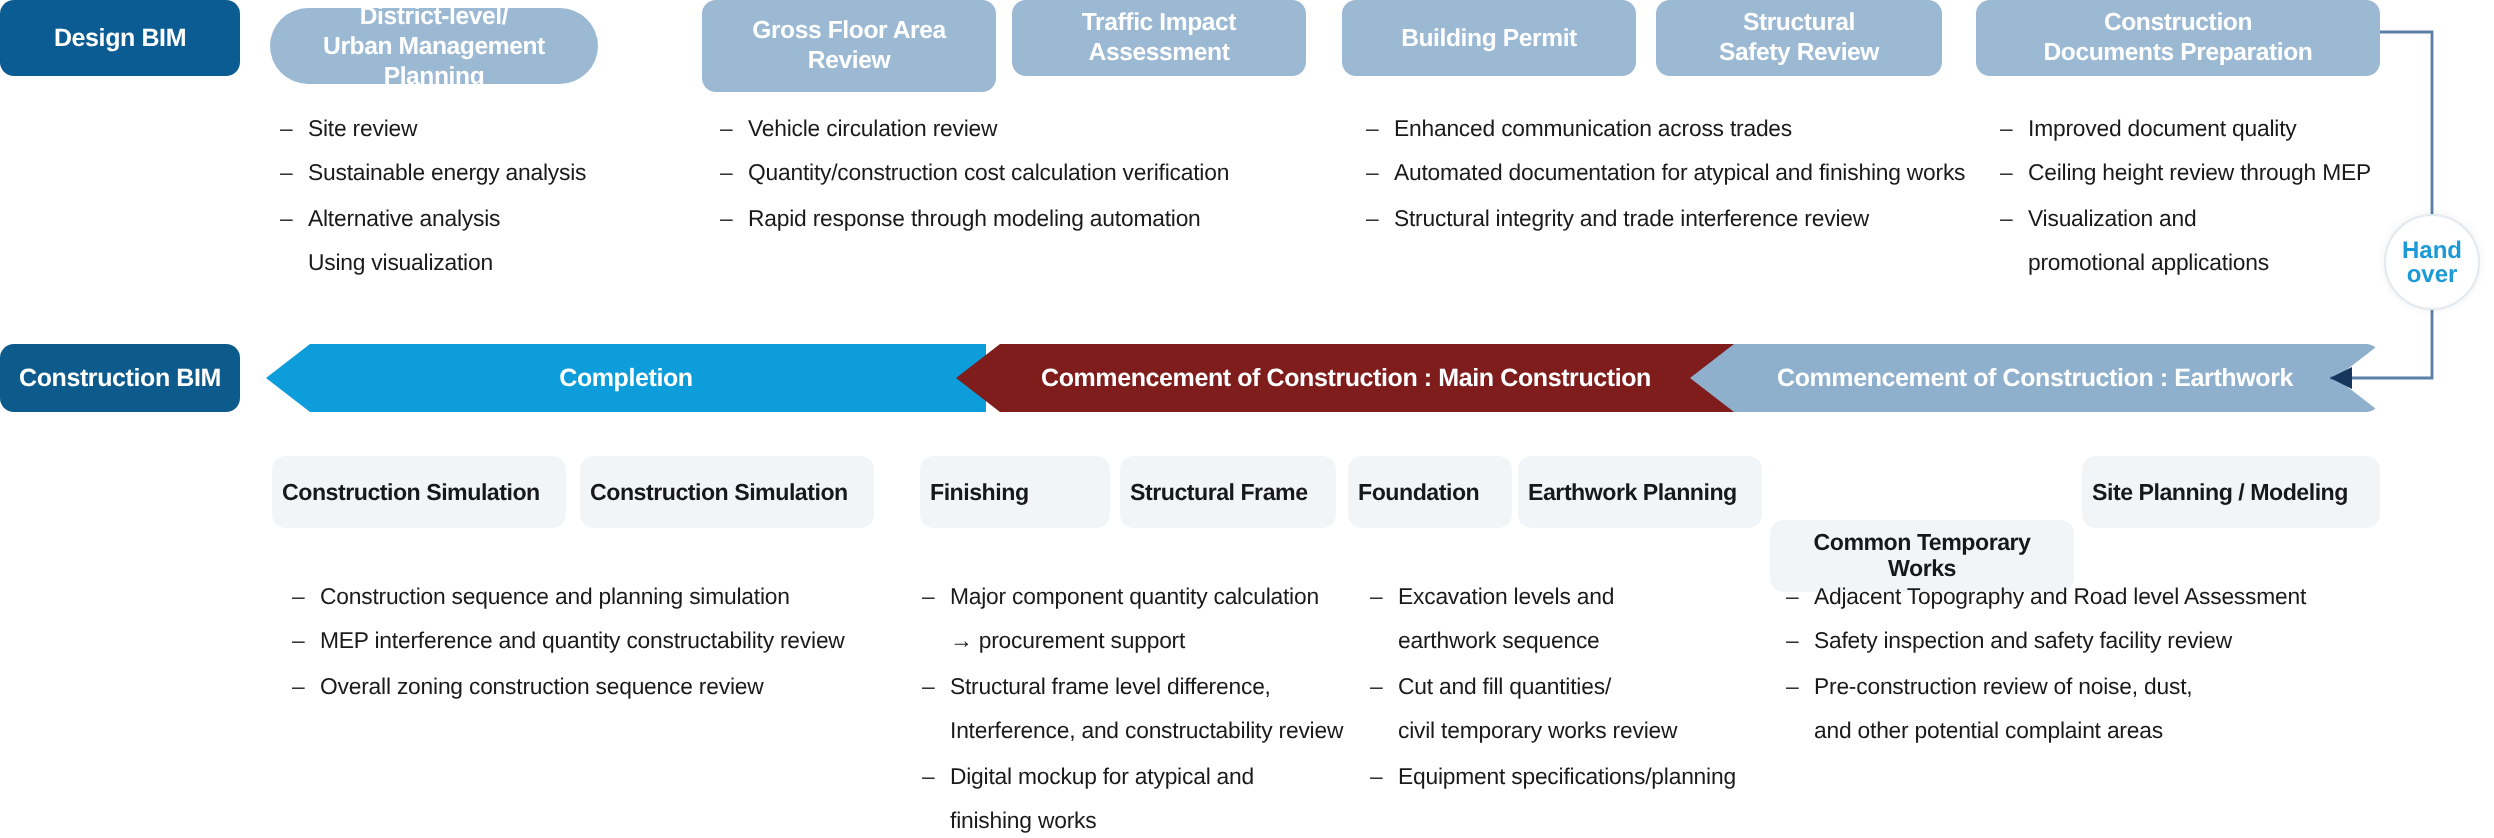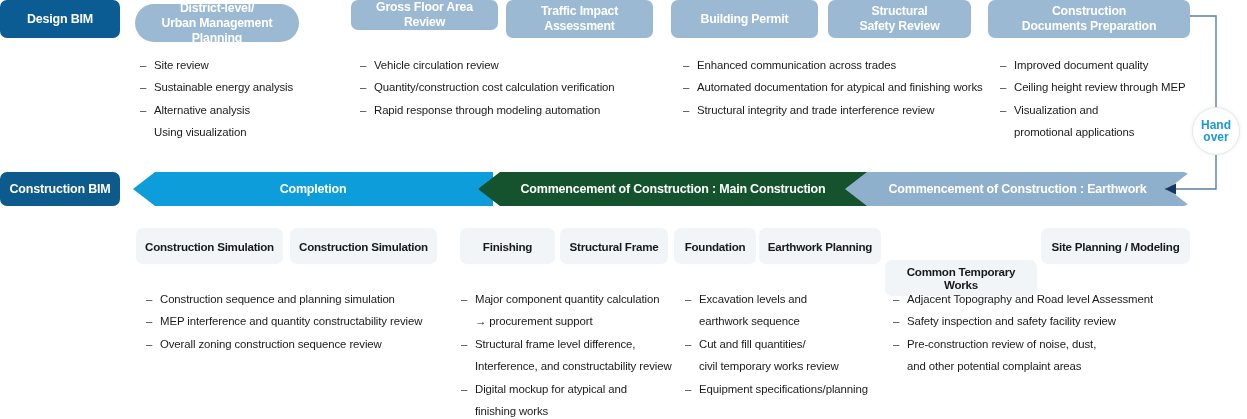--- a/index.html
+++ b/index.html
@@ -54,34 +54,34 @@
     color: #ffffff; font-weight: bold; font-size: 12.5px;
     letter-spacing: -0.2px;
     height: 34px;
   }
   .chev span { position: relative; z-index: 2; }
   .chev-completion {
     background: #0d9ddb;
     clip-path: polygon(0 50%, 22px 0, 100% 0, 100% 100%, 22px 100%);
   }
   .chev-main {
-    background: #14532d;
+    background: #7f1d1d;
     clip-path: polygon(0 50%, 22px 0, 100% 0, calc(100% - 22px) 50%, 100% 100%, 22px 100%);
   }
   .chev-earth {
     background: #8fb0cd;
     border-top-right-radius: 7px; border-bottom-right-radius: 7px;
     clip-path: polygon(0 50%, 22px 0, 100% 0, calc(100% - 22px) 50%, 100% 100%, 22px 100%);
   }
 
   
   .task-box {
     background: #f2f5f8;
     border-radius: 7px;
-    display: flex; align-items: center; justify-content: center;
+    display: flex; align-items: center; justify-content: flex-start;
     color: #18181a; font-weight: bold; font-size: 11.6px;
     text-align: center; letter-spacing: -0.25px;
     padding: 2px 5px;
   }
 
   
   .handover {
     width: 48px; height: 48px; border-radius: 50%;
     background: #ffffff; border: 1px solid #e3e9ef;
     box-shadow: 0 0 4px rgba(0,0,0,0.07);
@@ -108,21 +108,21 @@
     <span>Design BIM</span>
   </div>
 
   <div class="abs stage-box" style="left:135px; top:4px; width:164px; height:38px;border-radius:19px;">
     <span style="display:block">
       <span style="display:block">District-level/</span>
       <span style="display:block">Urban Management Planning</span>
     </span>
   </div>
 
-  <div class="abs stage-box" style="left:351px; top:0px; width:147px; height:30px;">
+  <div class="abs stage-box" style="left:351px; top:0px; width:147px; height:46px;">
     <span style="display:block">
       <span style="display:block">Gross Floor Area</span>
       <span style="display:block">Review</span>
     </span>
   </div>
 
   <div class="abs stage-box" style="left:506px; top:0px; width:147px; height:38px;">
     <span style="display:block">
       <span style="display:block">Traffic Impact</span>
       <span style="display:block">Assessment</span>

